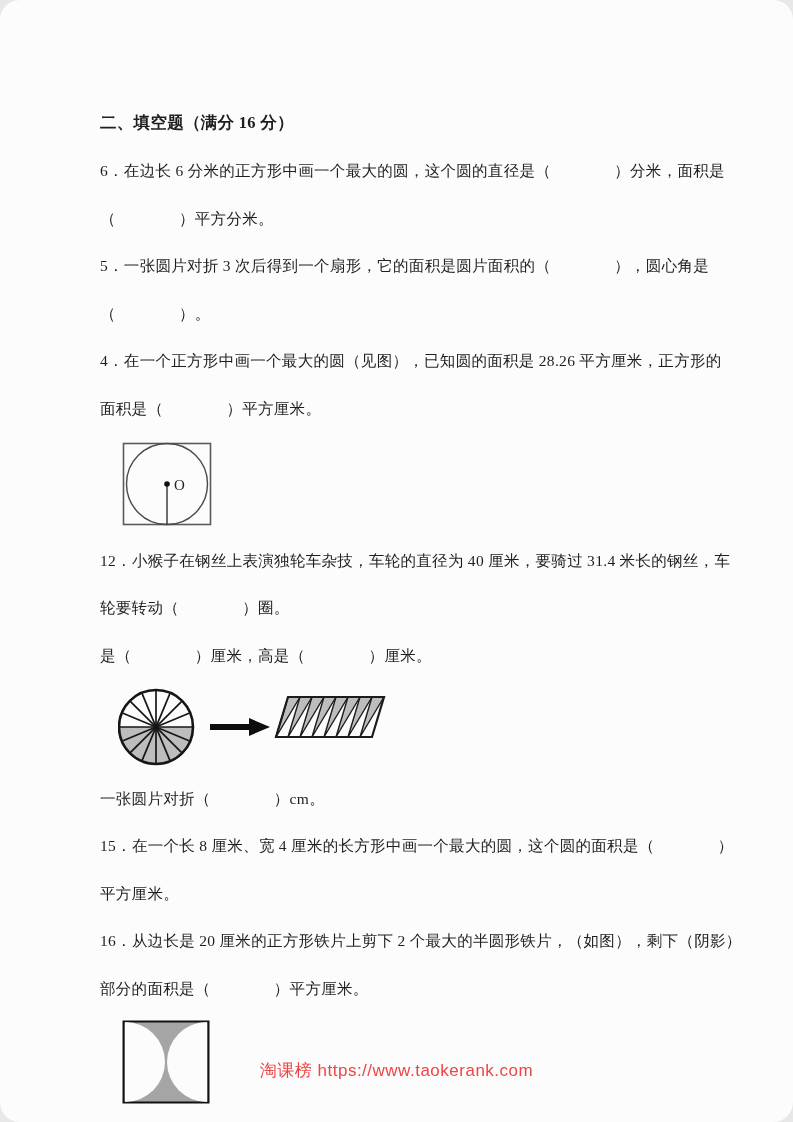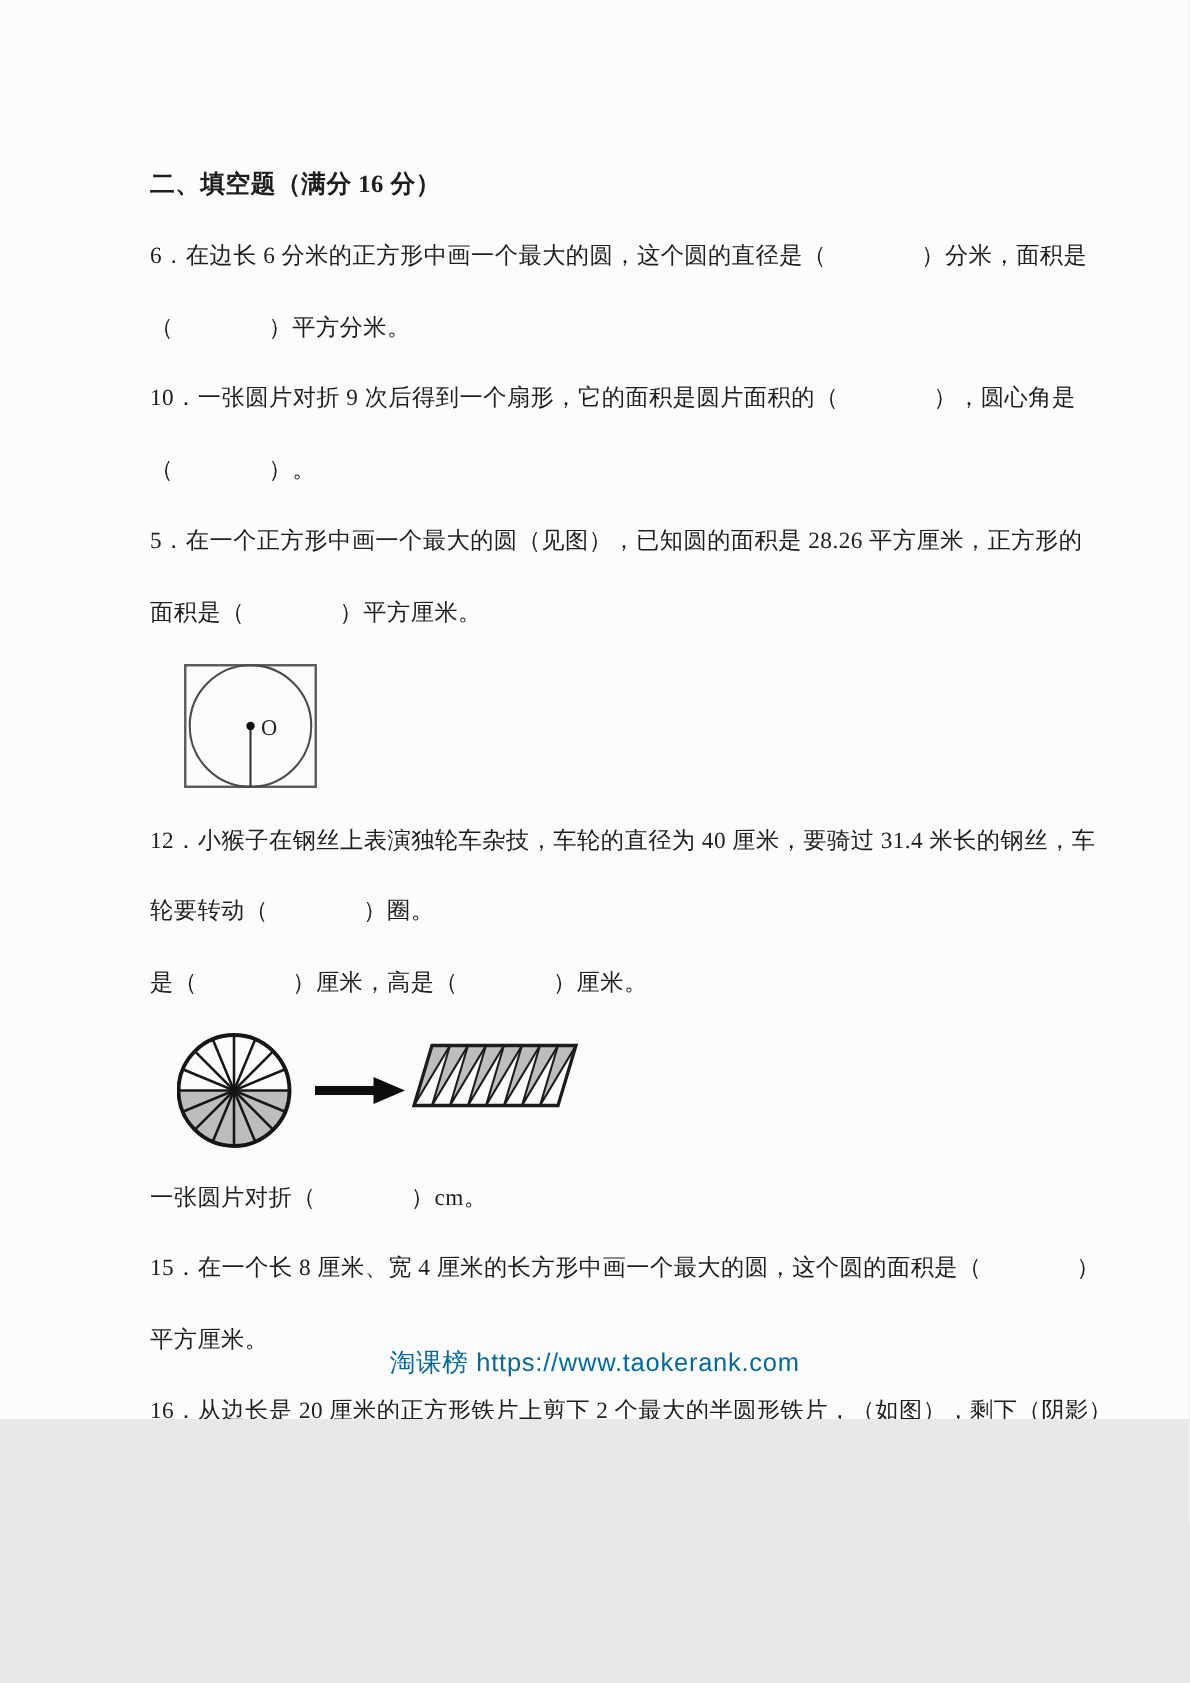--- a/index.html
+++ b/index.html
@@ -1,59 +1,60 @@
 <!DOCTYPE html>
 <html><head>
 <meta charset="utf-8">
 <style>
   html,body{margin:0;padding:0;background:#e8e8e8;}
   .page{
     position:relative;
-    width:793px;height:946px;
+    width:793px;height:1122px;
     margin:0 auto;
     background:#fcfcfc;
     font-family:"Liberation Serif","DejaVu Serif",serif;
     color:#1e1e1e;
     overflow:hidden;
+    border-radius:20px;
   }
   .content{position:absolute;top:90px;left:100px;width:600px;}
   .line{
     height:32px;line-height:32px;
     font-size:15.5px;
     white-space:nowrap;
     letter-spacing:0.3px;
   }
   .heading{font-weight:700;font-size:16.5px;}
   .fig1{margin:16px 0 18px 20px;display:block;}
   .fig2{margin:8px 0 4px 18px;display:block;}
   .fig3{margin:6px 0 2px 22px;display:block;}
   .footer{
-    position:absolute;left:0;bottom:26px;width:793px;
+    position:absolute;left:0;bottom:40px;width:793px;
     text-align:center;
     font-family:"Liberation Sans","DejaVu Sans",sans-serif;
-    font-size:17px;color:#0369a1;
+    font-size:17px;color:#ef4444;
     letter-spacing:0.5px;
   }
   svg text{font-family:"Liberation Serif","DejaVu Serif",serif;}
 </style>
 </head>
 <body>
 
 <div class="page">
   <div class="content">
 
     <p class="line heading">二、填空题（满分 16 分）</p>
 
     <p class="line">6．在边长 6 分米的正方形中画一个最大的圆，这个圆的直径是（　　　　）分米，面积是</p>
     <p class="line">（　　　　）平方分米。</p>
 
-    <p class="line">10．一张圆片对折 9 次后得到一个扇形，它的面积是圆片面积的（　　　　），圆心角是</p>
+    <p class="line">5．一张圆片对折 3 次后得到一个扇形，它的面积是圆片面积的（　　　　），圆心角是</p>
     <p class="line">（　　　　）。</p>
 
-    <p class="line">5．在一个正方形中画一个最大的圆（见图），已知圆的面积是 28.26 平方厘米，正方形的</p>
+    <p class="line">4．在一个正方形中画一个最大的圆（见图），已知圆的面积是 28.26 平方厘米，正方形的</p>
     <p class="line">面积是（　　　　）平方厘米。</p>
 
     <svg class="fig1" width="94" height="86" viewBox="0 0 94 86">
       <rect x="3.5" y="2.5" width="87" height="81" fill="none" stroke="#5a5a5a" stroke-width="1.6"></rect>
       <circle cx="47" cy="43" r="40.5" fill="none" stroke="#4a4a4a" stroke-width="1.4"></circle>
       <line x1="47" y1="43" x2="47" y2="83.5" stroke="#333" stroke-width="1.4"></line>
       <circle cx="47" cy="43" r="2.8" fill="#111"></circle>
       <text x="54" y="49" font-size="15" fill="#222">O</text>
     </svg>
 

